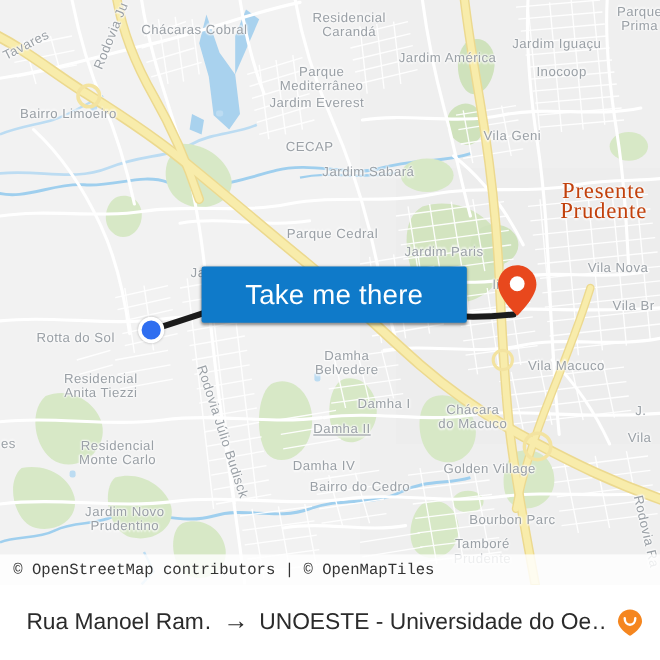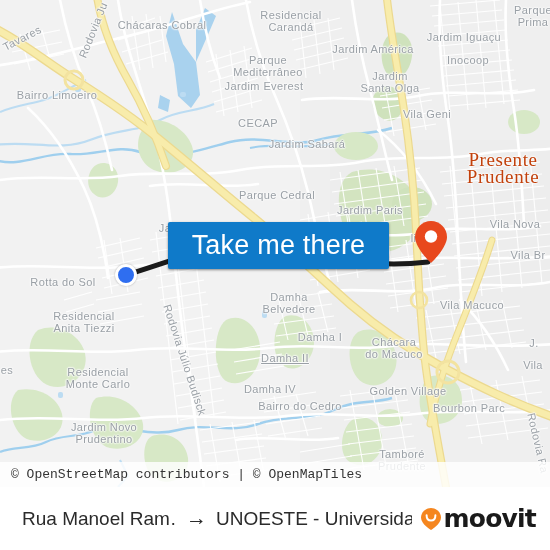--- a/index.html
+++ b/index.html
@@ -93,21 +93,21 @@
     position: absolute;
     left: 168px;
     top: 222px;
     width: 221px;
     height: 47px;
     background: #0f7ac9;
     border: 0;
     border-radius: 2px;
     color: #ffffff;
     font-family: "Liberation Sans", sans-serif;
-    font-size: 27px;
+    font-size: 23px;
     letter-spacing: .2px;
     cursor: pointer;
     box-shadow: 0 1px 3px rgba(0,0,0,.28), 0 1px 2px rgba(0,0,0,.20);
     display: flex;
     align-items: center;
     justify-content: center;
     padding: 0;
   }
 
   
@@ -336,22 +336,20 @@
         <div class="plabel" style="left: 162px; top: 25px; transform: translate(-50%, -50%);">Chácaras Cobral</div>
         <div class="plabel" style="left: 291px; top: 21px; transform: translate(-50%, -50%);">Residencial
 Carandá</div>
         <div class="plabel" style="left: 464px; top: 37px; transform: translate(-50%, -50%);">Jardim Iguaçu</div>
         <div class="plabel" style="left: 533px; top: 16px; transform: translate(-50%, -50%);">Parque
 Prima</div>
         <div class="plabel" style="left: 373px; top: 49px; transform: translate(-50%, -50%);">Jardim América</div>
         <div class="plabel" style="left: 268px; top: 66px; transform: translate(-50%, -50%);">Parque
 Mediterrâneo</div>
         <div class="plabel" style="left: 468px; top: 60px; transform: translate(-50%, -50%);">Inocoop</div>
-        <div class="plabel" style="left: 390px; top: 82px; transform: translate(-50%, -50%);">Jardim
-Santa Olga</div>
         <div class="plabel" style="left: 264px; top: 86px; transform: translate(-50%, -50%);">Jardim Everest</div>
         <div class="plabel" style="left: 57px; top: 95px; transform: translate(-50%, -50%);">Bairro Limoeiro</div>
         <div class="plabel" style="left: 427px; top: 114px; transform: translate(-50%, -50%);">Vila Geni</div>
         <div class="plabel" style="left: 258px; top: 123px; transform: translate(-50%, -50%);">CECAP</div>
         <div class="plabel" style="left: 307px; top: 144px; transform: translate(-50%, -50%);">Jardim Sabará</div>
         <div class="plabel big" style="left: 503px; top: 168px; transform: translate(-50%, -50%);">Presente
 Prudente</div>
         <div class="plabel" style="left: 277px; top: 183px; transform: translate(-50%, -50%); margin-top: 12px;">Parque Cedral</div>
         <div class="plabel" style="left: 370px; top: 210px; transform: translate(-50%, -50%);">Jardim Paris</div>
         <div class="plabel" style="left: 165px; top: 228px; transform: translate(-50%, -50%);">Ja</div>
@@ -372,21 +370,21 @@
         <div class="plabel" style="left: 285px; top: 358px; transform: translate(-50%, -50%); text-decoration: underline;">Damha II</div>
         <div class="plabel" style="left: 533px; top: 365px; transform: translate(-50%, -50%);">Vila</div>
         <div class="plabel" style="left: 7px; top: 370px; transform: translate(-50%, -50%);">es</div>
         <div class="plabel" style="left: 98px; top: 378px; transform: translate(-50%, -50%);">Residencial
 Monte Carlo</div>
         <div class="plabel" style="left: 270px; top: 389px; transform: translate(-50%, -50%); text-align: right;">Damha IV</div>
         <div class="plabel" style="left: 408px; top: 391px; transform: translate(-50%, -50%);">Golden Village</div>
         <div class="plabel" style="left: 300px; top: 406px; transform: translate(-50%, -50%);">Bairro do Cedro</div>
         <div class="plabel" style="left: 104px; top: 433px; transform: translate(-50%, -50%);">Jardim Novo
 Prudentino</div>
-        <div class="plabel" style="left: 427px; top: 408px; transform: translate(-50%, -50%); margin-left: 42px;">Bourbon Parc</div>
+        <div class="plabel" style="left: 427px; top: 434px; transform: translate(-50%, -50%);">Bourbon Parc</div>
         <div class="plabel" style="left: 402px; top: 460px; transform: translate(-50%, -50%);">Tamboré
 Prudente</div>
         <div class="plabel" style="left: 538px; top: 443px; transform: translate(-50%, -50%) rotate(77deg);">Rodovia Ra</div>
       </div>
 
     <div id="origin-dot"></div>
 
     <div id="dest-marker">
       <svg viewBox="0 0 34 44" width="34" height="44">
         <path d="M17,1 C8.2,1 1,8.2 1,17 C1,28 17,43 17,43 C17,43 33,28 33,17 C33,8.2 25.8,1 17,1 Z" fill="#e8481d"></path>
@@ -405,17 +403,16 @@
     <div id="trip-summary">
       <span id="trip-origin" class="trip-end">Rua Manoel Ram…</span>
       <span id="trip-arrow">→</span>
       <span id="trip-dest" class="trip-end">UNOESTE - Universidade do Oe…</span>
     </div>
     <div id="moovit-logo">
       <svg width="22" height="24" viewBox="0 0 22 24">
         <path d="M11,1 C5.5,1 1,5.4 1,10.8 C1,17.2 11,23 11,23 C11,23 21,17.2 21,10.8 C21,5.4 16.5,1 11,1 Z" fill="#f5861f"></path>
         <path d="M6.6,8.2 C6.6,11.6 8.5,13.6 11,13.6 C13.5,13.6 15.4,11.6 15.4,8.2" fill="none" stroke="#ffffff" stroke-width="2" stroke-linecap="round"></path>
       </svg>
-      <span id="moovit-wordmark">moovit</span>
     </div>
   </div>
 
 </div>
 
 </body></html>

